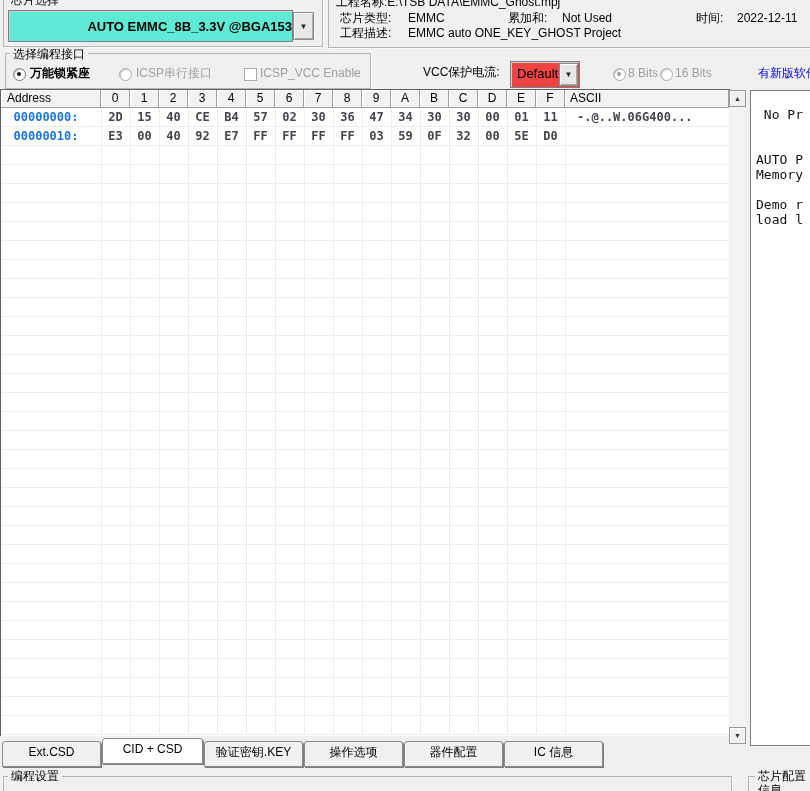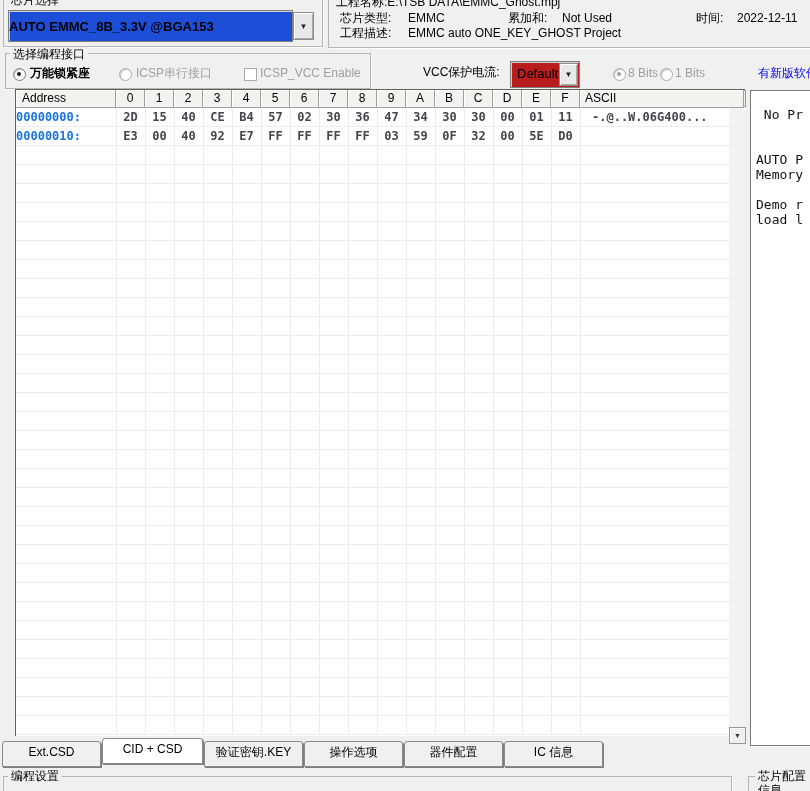--- a/index.html
+++ b/index.html
@@ -2,63 +2,63 @@
 <html><head>
 <meta charset="utf-8">
 <style>
   html,body{margin:0;padding:0;background:#f0f0f0;}
   .screen{position:relative;width:810px;height:791px;overflow:hidden;background:#f0f0f0;
           font-family:"Liberation Sans",sans-serif;font-size:12px;color:#000;}
   
   .groupbox{position:absolute;border:1px solid #b5b5b5;box-shadow:1px 1px 0 #fdfdfd;}
   .grouplabel{position:absolute;background:#f0f0f0;padding:0 3px;line-height:14px;z-index:3;}
   
-  .combo-big{position:absolute;left:8px;top:10px;width:283px;height:30px;background:#1d4ed8;
+  .combo-big{position:absolute;left:8px;top:10px;width:283px;height:30px;background:#5eead4;
              border:1px solid #7f7f7f;box-shadow:inset 1px 1px 0 #cfcfcf;
-             display:flex;align-items:center;justify-content:flex-start;
+             display:flex;align-items:center;justify-content:flex-end;
              font-weight:bold;font-size:13px;}
   .drop-btn{position:absolute;background:#e8e8e8;border:1px solid #8e8e8e;
             box-shadow:inset 1px 1px 0 #ffffff, inset -1px -1px 0 #a9a9a9;
             display:flex;align-items:center;justify-content:center;
             font-size:8px;color:#222;}
-  .combo-sm{position:absolute;left:510px;top:61px;width:68px;height:25px;background:#b91c1c;
+  .combo-sm{position:absolute;left:510px;top:61px;width:68px;height:25px;background:#ef4444;
             border:1px solid #7f7f7f;box-shadow:inset 1px 1px 0 #cfcfcf;}
   .combo-sm .val{position:absolute;left:6px;top:4px;font-size:13px;}
   .combo-sm .drop-btn{right:1px;top:1px;width:17px;height:21px;}
   
   .radio{position:absolute;width:11px;height:11px;border-radius:50%;background:#fff;
          border:1px solid #7e7e7e;box-shadow:inset 1px 1px 1px #c4c4c4;}
   .radio.checked::after{content:'';position:absolute;left:3px;top:3px;width:4px;height:4px;
          border-radius:50%;background:#1a1a1a;}
   .radio.disabled{border-color:#ababab;}
   .radio.disabled.checked::after{background:#9c9c9c;}
   .checkbox{position:absolute;width:11px;height:11px;background:#fff;border:1px solid #ababab;}
   .lbl{position:absolute;line-height:14px;white-space:nowrap;}
   .dis{color:#9f9f9f;}
   .link{color:#0000f0;}
   
-  .hexpanel{position:absolute;left:15px;top:89px;width:729px;height:646px;background:#fff;
+  .hexpanel{position:absolute;left:0;top:89px;width:729px;height:646px;background:#fff;
             border-left:1px solid #5f5f5f;border-top:1px solid #5f5f5f;box-sizing:content-box;}
   .hex-header{position:absolute;left:0;top:0;height:18px;display:flex;z-index:2;}
   .hcell{box-sizing:border-box;height:18px;line-height:17px;background:#f2f2f1;
          border-right:1px solid #9f9f9f;border-bottom:1px solid #9f9f9f;
          box-shadow:inset 1px 1px 0 #ffffff;text-align:center;font-size:12px;}
   .c-addr{width:100px;text-align:left;padding-left:6px;}
   .c-byte{width:29px;}
   .c-ascii{width:164px;text-align:left;padding-left:5px;}
   .gridlines{position:absolute;left:0;top:18px;width:728px;height:627px;
              background:repeating-linear-gradient(to bottom,#ffffff 0 18px,#ededed 18px 19px);
              border-right:1px solid #ededed;}
   .vlines{position:absolute;left:100px;top:18px;width:465px;height:627px;
           border-left:1px solid #ededed;
           background:repeating-linear-gradient(to right,transparent 0 28px,#ededed 28px 29px);}
   .hrow{position:absolute;left:0;display:flex;height:19px;z-index:2;
         font-family:"DejaVu Sans Mono",monospace;font-weight:bold;font-size:12px;}
   .hrow .hc{box-sizing:border-box;height:19px;line-height:18px;text-align:center;}
-  .hrow .addr{width:100px;text-align:left;padding-right:10px;color:#1b76e2;}
+  .hrow .addr{width:100px;text-align:center;padding-right:10px;color:#1b76e2;}
   .hrow .byte{width:29px;color:#45454e;}
   .hrow .ascii{width:164px;text-align:left;padding-left:12px;color:#45454e;letter-spacing:0;}
   
   .vscroll{position:absolute;left:729px;top:90px;width:17px;height:654px;background:#f3f3f3;}
   .sb-btn{position:absolute;left:0;width:17px;height:17px;background:#f0f0f0;box-sizing:border-box;
           border:1px solid #979797;box-shadow:inset 1px 1px 0 #ffffff;
           display:flex;align-items:center;justify-content:center;font-size:7px;color:#333;}
   
   .sidepanel{position:absolute;left:750px;top:90px;width:70px;height:654px;background:#fff;
              border:1px solid #7a7a7a;box-shadow:1px 1px 0 #fdfdfd;}
@@ -108,21 +108,21 @@
   <div class="lbl" style="left:423px;top:65px;">VCC保护电流:</div>
   <div class="combo-sm">
     <span class="val">Default</span>
     <span class="drop-btn">
       <span>▼</span>
     </span>
   </div>
   <div class="radio disabled checked" style="left:613px;top:68px;"></div>
   <div class="lbl dis" style="left:628px;top:66px;">8 Bits</div>
   <div class="radio disabled" style="left:660px;top:68px;"></div>
-  <div class="lbl dis" style="left:675px;top:66px;">1 Bits</div>
+  <div class="lbl dis" style="left:675px;top:66px;">16 Bits</div>
   <div class="lbl link" style="left:758px;top:66px;">有新版软件</div>
 
   <div class="hexpanel">
     <div class="gridlines"></div>
     <div class="vlines"></div>
     <div class="hex-header">
         <div class="hcell c-addr">Address</div>
         <div class="hcell c-byte">0</div>
         <div class="hcell c-byte">1</div>
         <div class="hcell c-byte">2</div>

